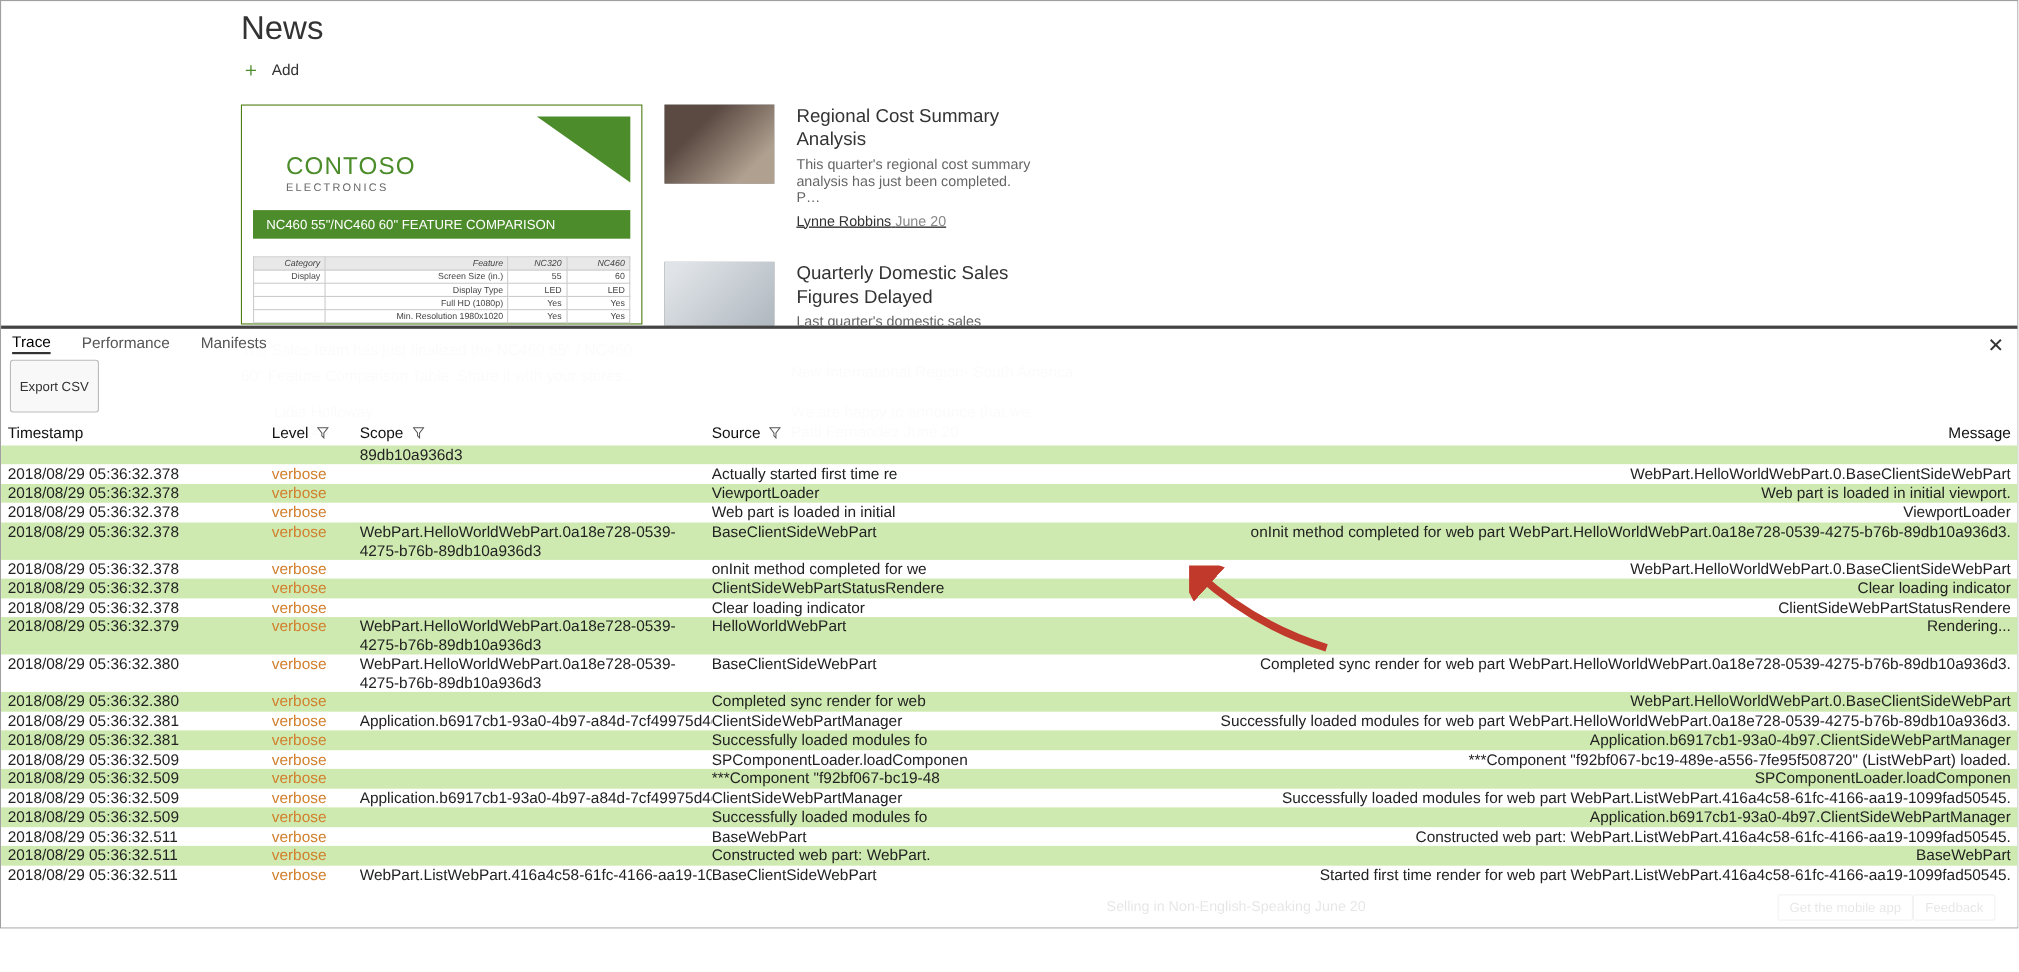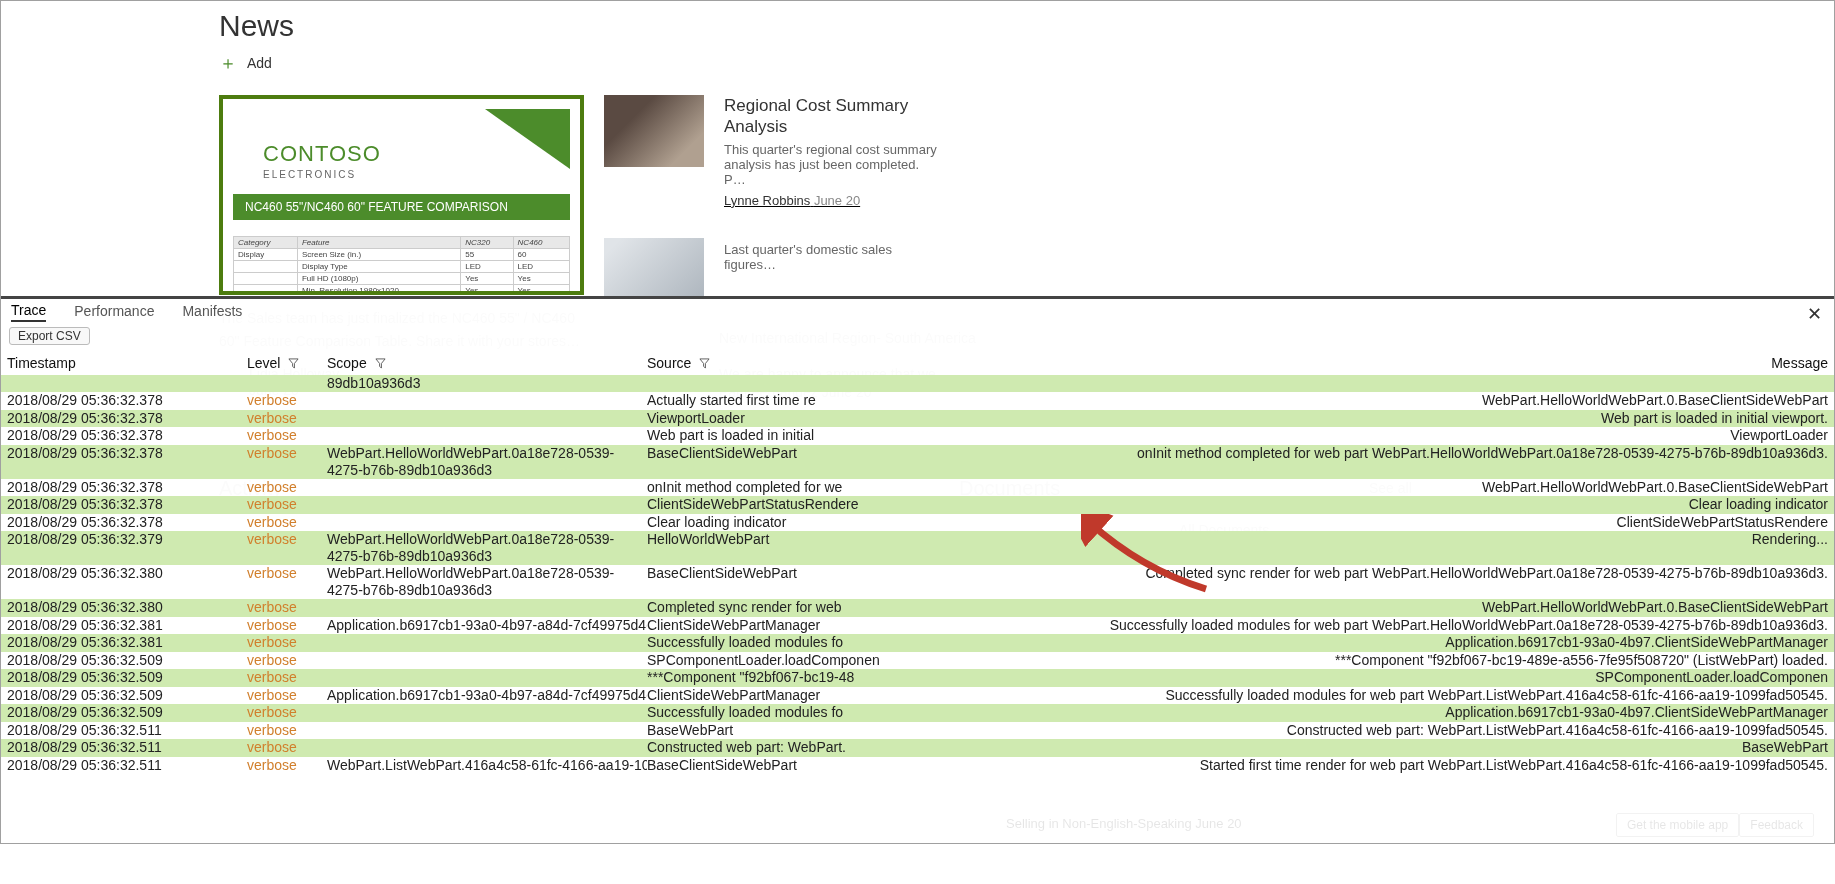--- a/index.html
+++ b/index.html
@@ -6,26 +6,26 @@
 html,body { width:1835px; height:884px; overflow:hidden; background:#fff; }
 .page-wrap { width:1835px; height:844px; border:1px solid #a0a0a0; position:relative; }
 
 
 .sp-canvas { position:absolute; top:0; left:0; right:0; height:295px; overflow:hidden; }
 .sp-inner { margin-left:218px; width:770px; position:relative; }
 .news-title { font-size:30px; font-weight:400; color:#333; margin-top:8px; }
 .add-row { display:flex; align-items:center; margin-top:12px; color:#333; font-size:14px; }
 .add-row .plus { font-size:18px; color:#4c8c2b; margin-right:10px; line-height:14px; }
 .cards { display:flex; margin-top:24px; }
-.card-big { width:365px; height:200px; border:4px solid #4d7c0f; margin-right:20px; padding:10px 10px 0 10px; position:relative; overflow:hidden; }
+.card-big { width:365px; height:200px; border:1px solid #4d7c0f; margin-right:20px; padding:10px 10px 0 10px; position:relative; overflow:hidden; }
 .card-big .triangle { position:absolute; top:10px; right:10px; width:0; height:0; border-left:85px solid transparent; border-top:60px solid #4c8c2b; }
 .contoso-title { font-size:22px; color:#4c8c2b; margin-top:32px; margin-left:30px; letter-spacing:1px; }
 .contoso-sub { font-size:10px; color:#666; margin-left:30px; letter-spacing:2px; margin-top:2px; }
 .green-bar { background:#4c8c2b; color:#fff; font-size:12px; padding:6px 12px; margin:14px 0 6px 0; }
-.feat-table { width:100%; border-collapse:collapse; font-size:8px; color:#444; margin-top:16px; }
+.feat-table { width:100%; border-collapse:collapse; font-size:8px; color:#444; margin-top:16px;text-align:right; }
 .feat-table td { border:1px solid #ccc; padding:1px 4px; }
 .feat-table .hdr td { background:#e8e8e8; font-style:italic; }
 
 .card-small { display:flex; margin-bottom:30px; }
 .thumb { width:100px; height:72px; background:#888; position:relative; overflow:hidden; }
 .thumb.office::before { content:""; position:absolute; inset:0; background:linear-gradient(135deg,#5a4a42 30%,#b0a090 80%); }
 .thumb.tech::before { content:""; position:absolute; inset:0; background:linear-gradient(135deg,#e0e4e8 10%,#b0b8c0 90%); }
 .card-text { margin-left:20px; width:220px; }
 .card-text .ct-title { font-size:17px; color:#333; line-height:1.25; }
 .card-text .ct-body { font-size:13px; color:#666; margin-top:4px; }
@@ -39,21 +39,21 @@
 
 
 .divider { position:absolute; top:295px; left:0; right:0; height:3px; background:#444; }
 
 
 .devtools { position:absolute; top:298px; left:0; right:0; bottom:0; background:rgba(255,255,255,0.92); }
 .dt-tabs { display:flex; align-items:center; padding:1px 10px; font-size:14px; position:relative; }
 .dt-tabs .tab { margin-right:28px; color:#555; cursor:pointer; padding:2px 0; }
 .dt-tabs .tab.active { color:#000; border-bottom:2px solid #333; }
 .dt-tabs .close { position:absolute; right:12px; top:4px; font-size:18px; color:#333; cursor:pointer; }
-.export { display:inline-block; margin:4px 8px 4px 8px; border:1px solid #bbb; border-radius:3px; font-size:12px; padding:1px 8px; color:#333; background:#f8f8f8; cursor:pointer; }
+.export { display:inline-block; margin:4px 8px 4px 8px; border:1px solid #bbb; border-radius:3px; font-size:12px; padding:16px 8px; color:#333; background:#f8f8f8; cursor:pointer; }
 
 .trace-header { display:flex; font-size:14px; color:#111; padding:6px 6px 4px 6px; }
 .th .filt { display:inline-block; margin-left:4px; position:relative; top:1px; }
 .filt svg { width:11px; height:11px; }
 .col-ts { width:240px; }
 .col-lv { width:80px; }
 .col-sc { width:320px; }
 .col-sr { width:320px; }
 .col-ms { flex:1;text-align:right; }
 
@@ -144,20 +144,21 @@
               <div class="ct-body">This quarter's regional cost summary analysis has just been completed. P…</div>
               <div class="ct-by">
                 <span class="auth">Lynne Robbins</span>
                 <span class="date">June 20</span>
               </div>
             </div>
           </div>
           <div class="card-small">
             <div class="thumb tech"></div>
             <div class="card-text">
+              <div class="ct-title">Quarterly Domestic Sales Figures Delayed</div>
               <div class="ct-body">Last quarter's domestic sales figures…</div>
 
             </div>
           </div>
         </div>
       </div>
 
     </div>
   </div>
 

